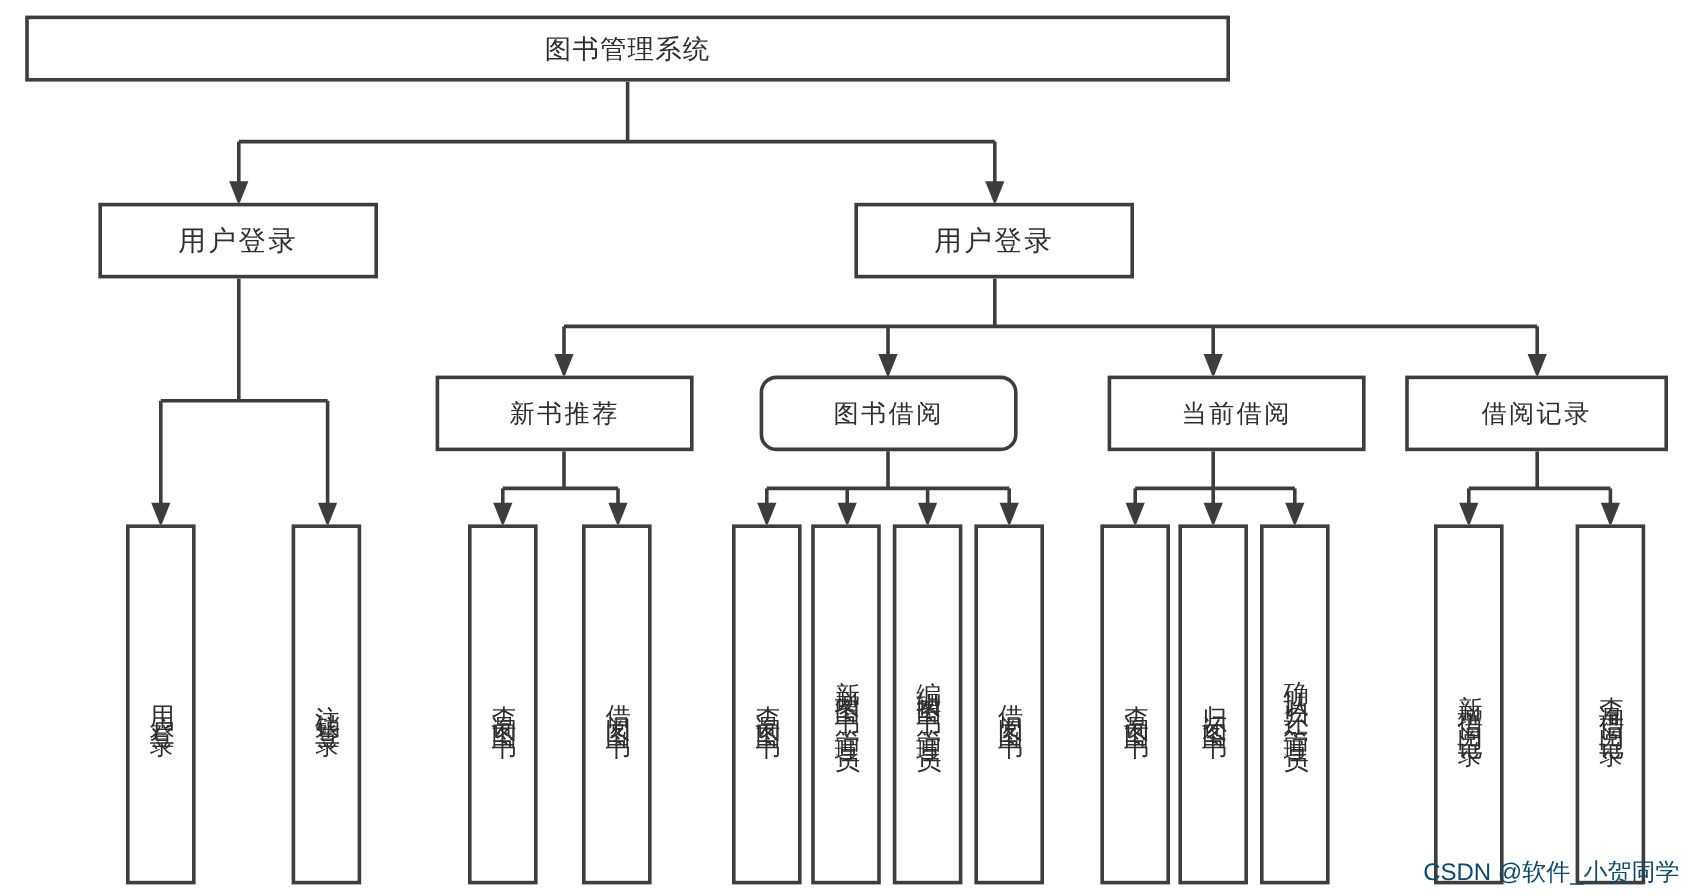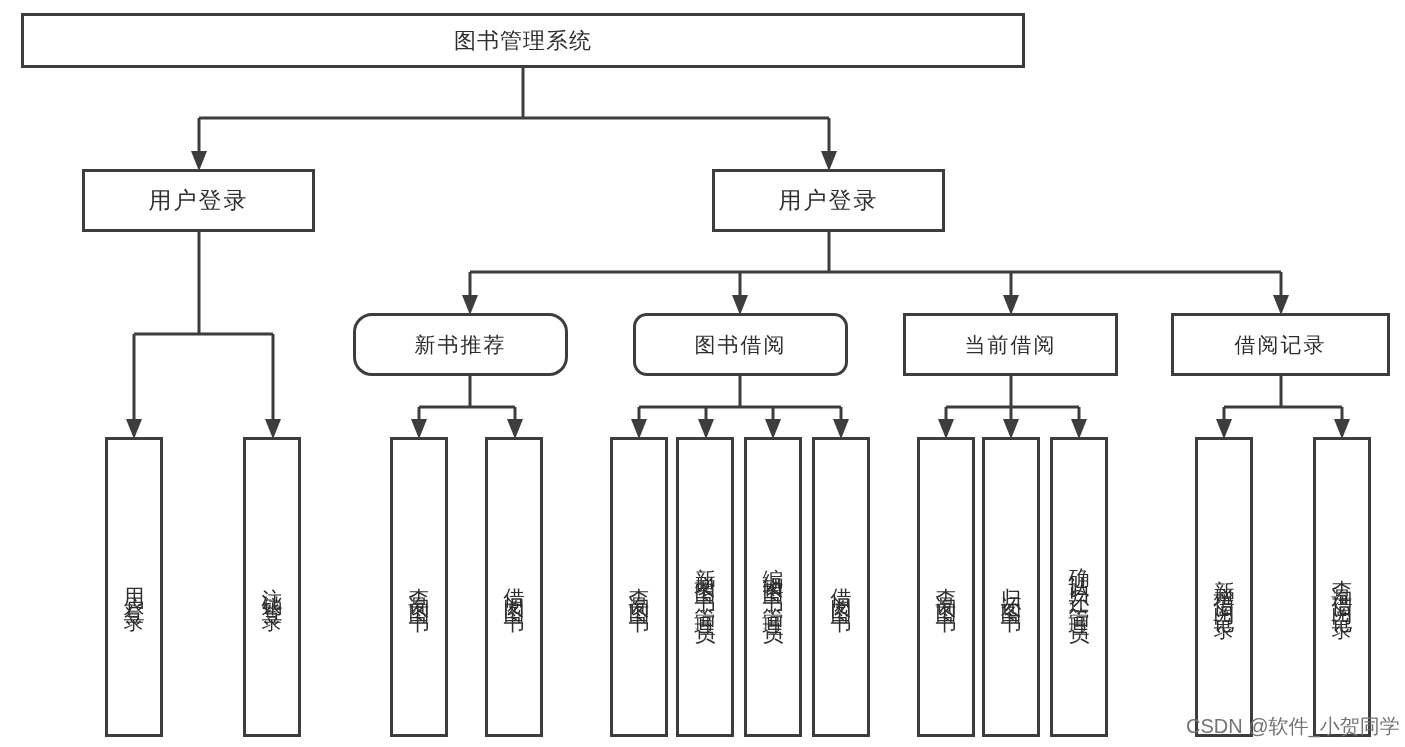--- a/index.html
+++ b/index.html
@@ -27,44 +27,44 @@
     display: flex;
     align-items: center;
     justify-content: center;
     text-align: center;
   }
   .root-node   { left: 21px;  top: 13px;  width: 1004px; height: 55px; font-size: 22px; letter-spacing: 1px; }
   .l2-node     { top: 169px;  height: 63px; width: 233px; font-size: 23px; letter-spacing: 2px; }
   .l2-user     { left: 82px; }
   .l2-book     { left: 712px; }
   .l3-node     { top: 313px;  height: 63px; width: 215px; font-size: 21px; letter-spacing: 2px; }
-  .l3-new      { left: 353px; border-radius: 19px; }
+  .l3-new      { left: 363px; }
   .l3-borrow   { left: 633px; border-radius: 14px; }
-  .l3-current  { left: 903px; text-align: right; }
+  .l3-current  { left: 923px; text-align: right; }
   .l3-record   { left: 1171px; width: 219px; }
   .leaf-node {
     top: 437px; height: 300px; width: 58px;
     writing-mode: vertical-rl;
     text-orientation: mixed;
     font-size: 21px;
     line-height: 1.15;
     letter-spacing: 8px;
   }
   .lx1  { left: 105px; }  .lx2  { left: 243px; }
   .lx3  { left: 390px; }  .lx4  { left: 485px; }
   .lx5  { left: 610px; }  .lx6  { left: 676px; }
   .lx7  { left: 744px; }  .lx8  { left: 812px; }
   .lx9  { left: 917px; }  .lx10 { left: 982px; }
   .lx11 { left: 1050px; }
   .lx12 { left: 1195px; } .lx13 { left: 1313px; }
   .watermark {
     position: absolute;
     left: 1186px; top: 713px;
     font-size: 20px;
-    color: #737373;
+    color: #0c4a6e;
     white-space: nowrap;
     z-index: 5;
   }
 </style>
 </head>
 <body>
 
 <div class="canvas">
 
   <svg class="connectors" id="connectors" viewBox="0 0 1405 747" xmlns="http://www.w3.org/2000/svg">

